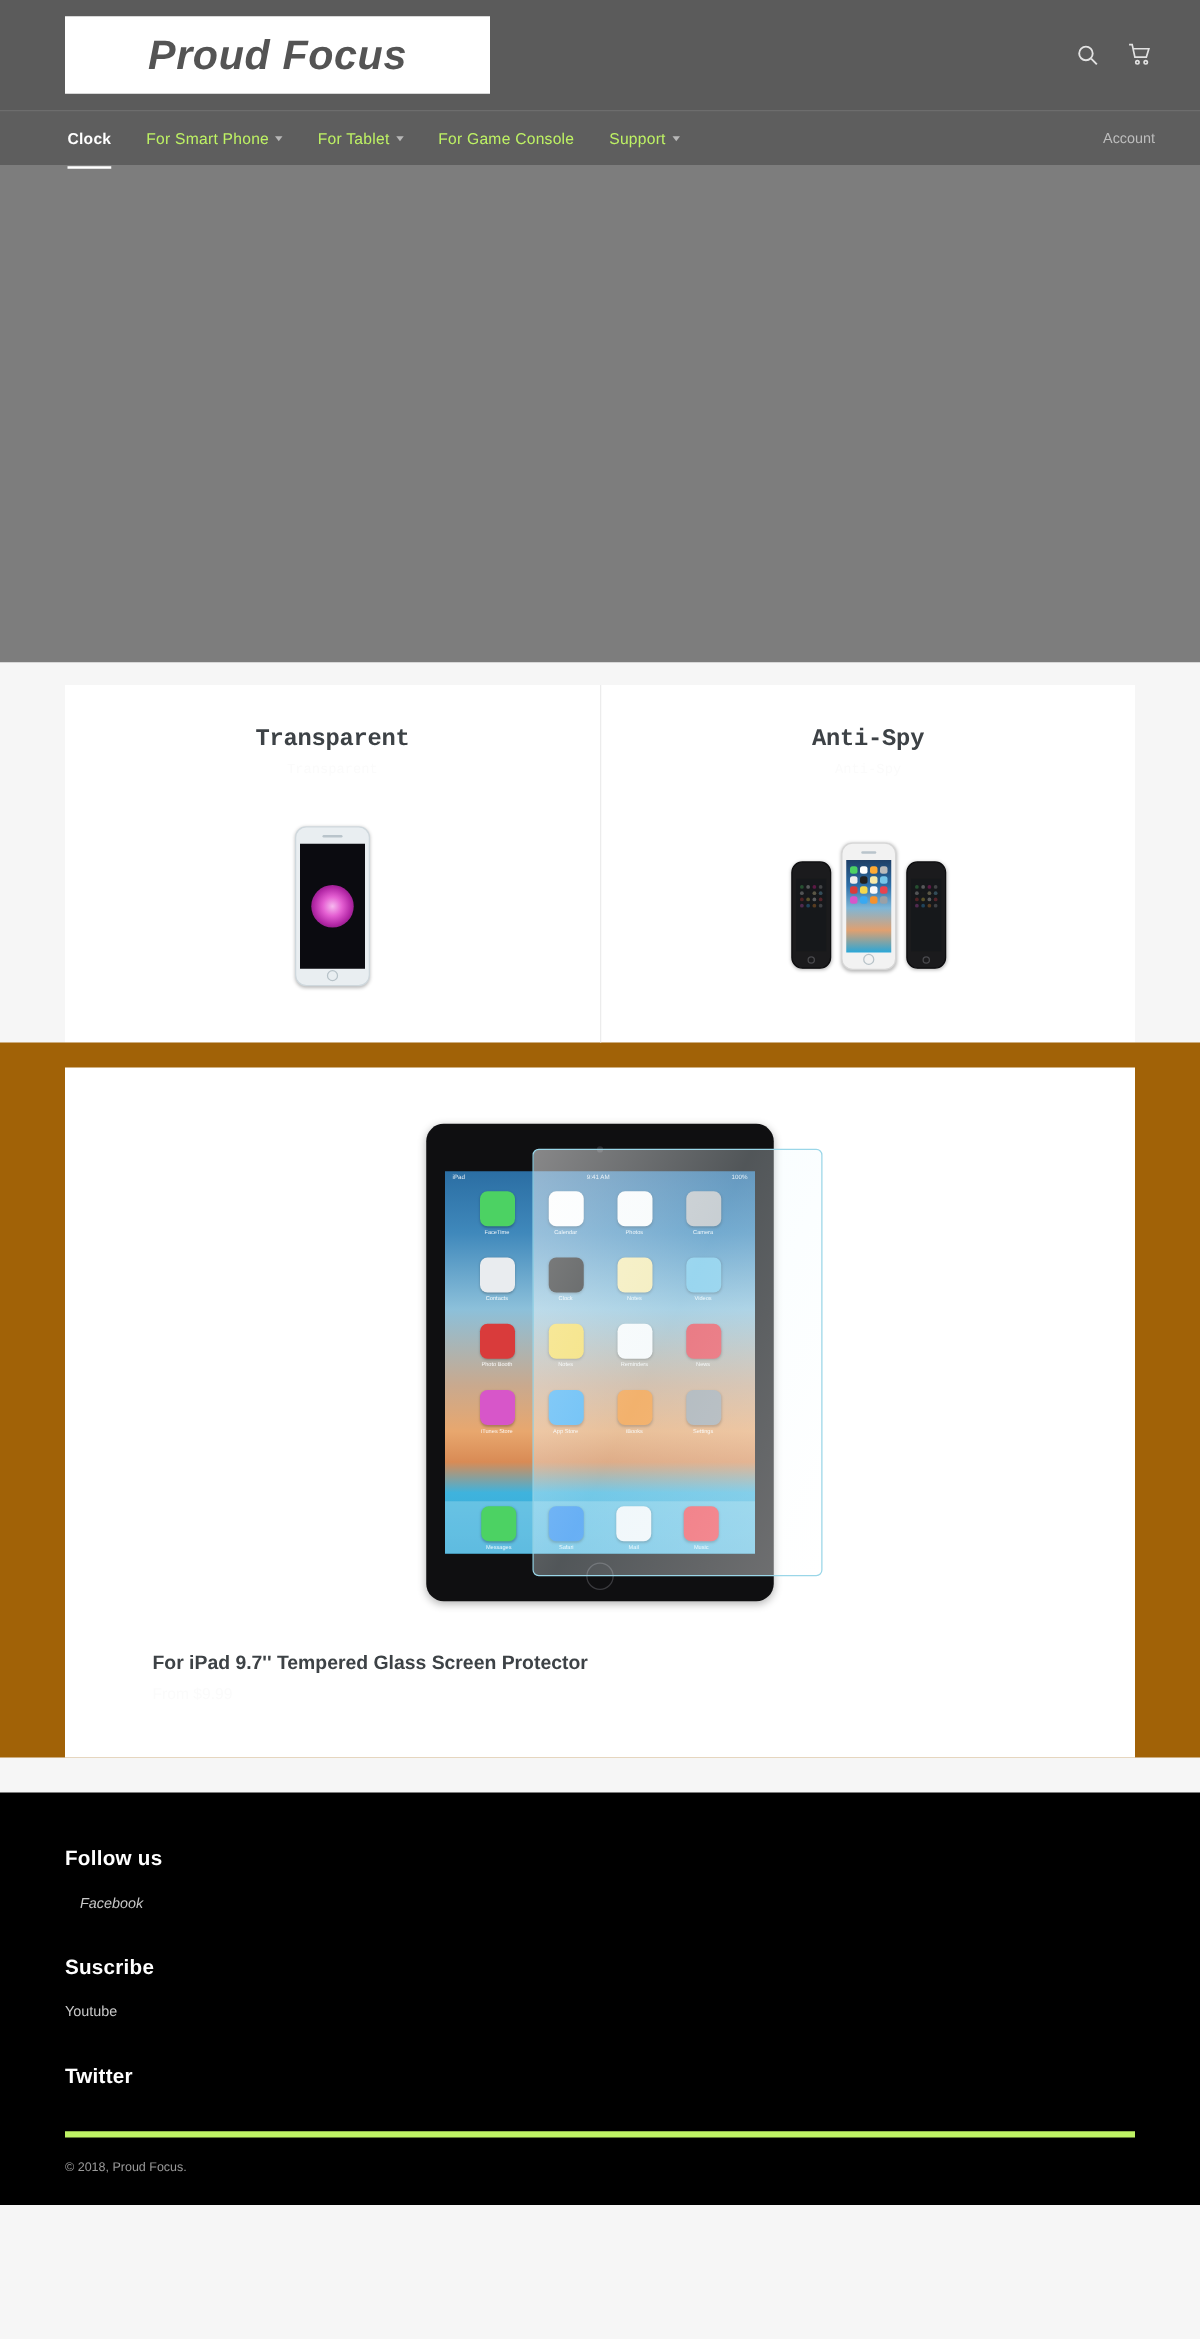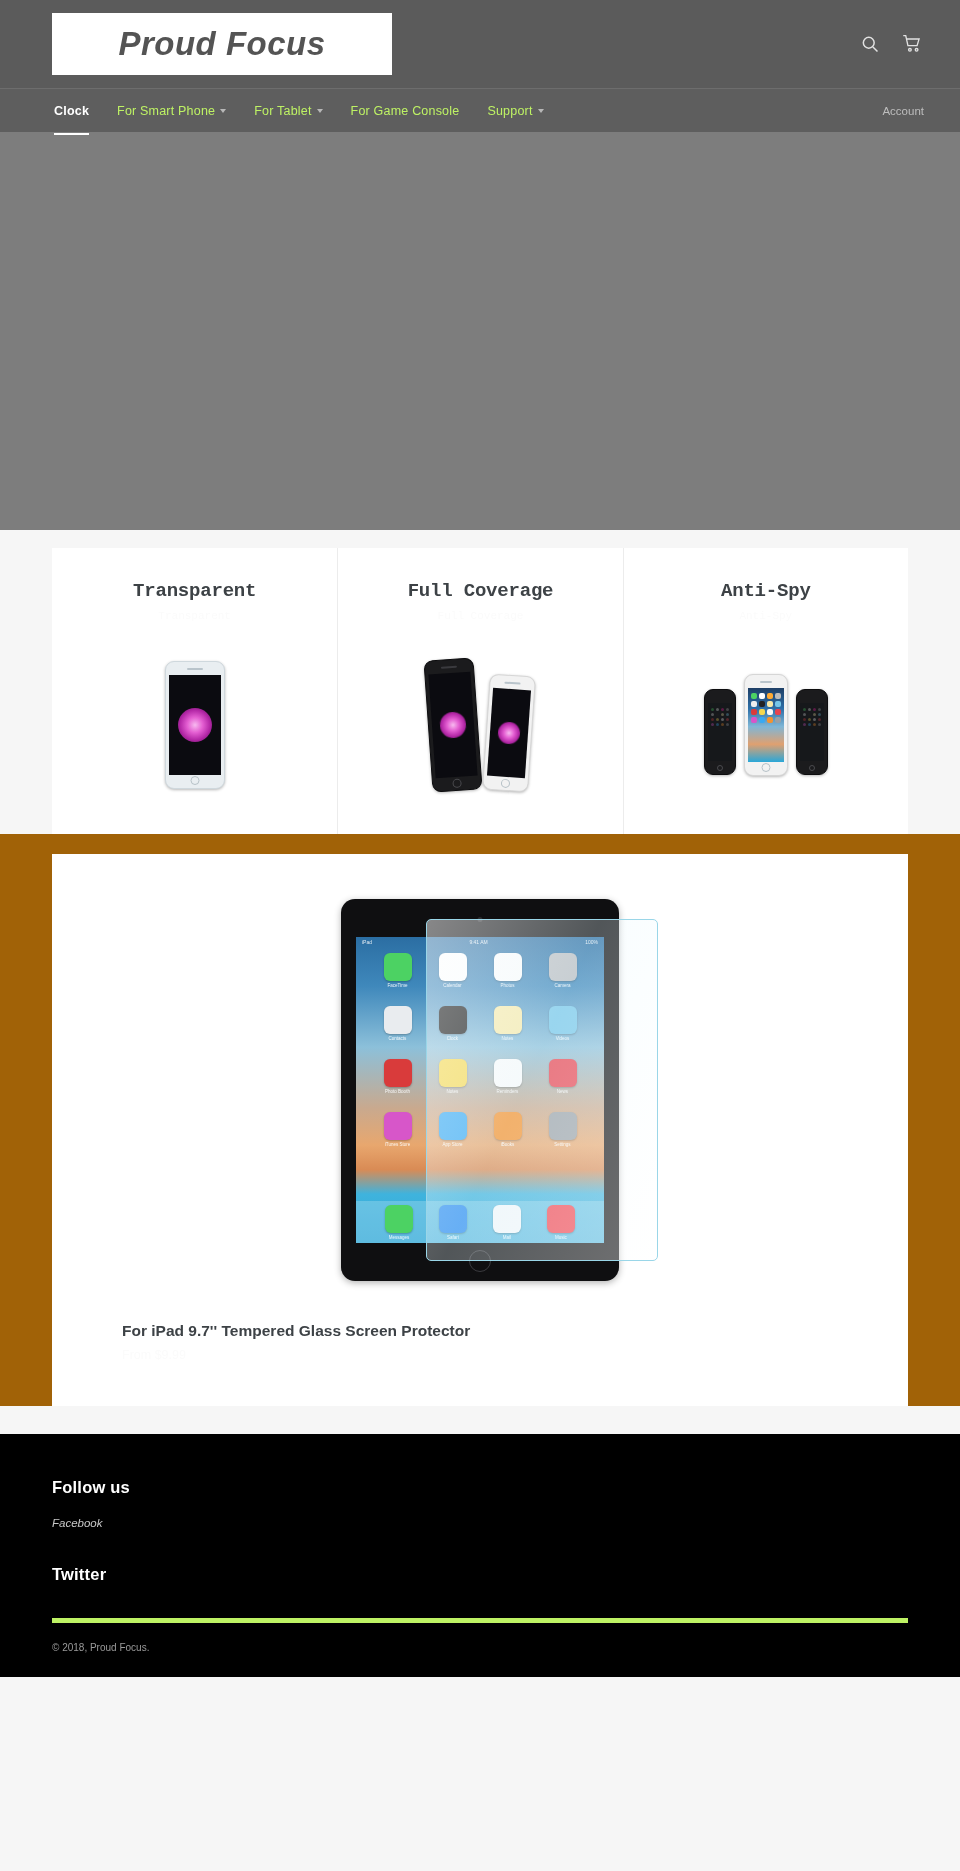--- a/index.html
+++ b/index.html
@@ -312,21 +312,21 @@
     color: #ffffff;
     margin-bottom: 16px;
     letter-spacing: .2px;
   }
   .footer-link {
     display: inline-block;
     font-size: 11.5px;
     color: #c8c8c8;
     cursor: pointer;
   }
-  .footer-link.indent { margin-left: 0; font-style: italic; }
+  .footer-link.indent { margin-left: 12px; font-style: italic; }
   .footer-bottom {
     border-top: 5px solid #bef264;
     margin-top: 10px;
     padding: 14px 0 22px;
   }
   .copyright { font-size: 10px; color: #9a9a9a; }
 </style>
 </head>
 <body>
 
@@ -389,40 +389,20 @@
           <div class="phone" style="width:60px;height:128px;">
             <span class="spk"></span>
             <span class="screen">
                 <span class="bloom"></span>
               </span>
             <span class="home"></span>
           </div>
         </div>
       </div>
 
-      <div class="feature-card">
-        <div class="feature-title">Full Coverage</div>
-        <div class="feature-sub">Full Coverage</div>
-        <div class="feature-art">
-          <div class="phone black" style="width:50px;height:132px;transform:rotate(-4deg);">
-            <span class="spk"></span>
-            <span class="screen">
-                <span class="bloom" style="width:26px;height:26px;"></span>
-              </span>
-            <span class="home"></span>
-          </div>
-          <div class="phone white" style="width:46px;height:116px;margin-top:16px;transform:rotate(4deg);">
-            <span class="spk"></span>
-            <span class="screen">
-                <span class="bloom" style="width:22px;height:22px;"></span>
-              </span>
-            <span class="home"></span>
-          </div>
-        </div>
-      </div>
 
       <div class="feature-card">
         <div class="feature-title">Anti-Spy</div>
         <div class="feature-sub">Anti-Spy</div>
         <div class="feature-art">
           <div class="phone black spy-dark" style="width:32px;height:86px;margin-top:14px;">
             <span class="screen">
               <span class="appgrid">
                   <i style="background:#4cd263"></i>
                   <i style="background:#eee"></i>
@@ -604,20 +584,24 @@
       <div class="product-price">From $9.99</div>
     </div>
   </section>
 
   <footer class="site-footer">
     <div class="footer-block">
       <div class="footer-heading">Follow us</div>
       <a class="footer-link indent">Facebook</a>
     </div>
     <div class="footer-block">
+      <div class="footer-heading">Suscribe</div>
+      <a class="footer-link">Youtube</a>
+    </div>
+    <div class="footer-block">
       <div class="footer-heading">Twitter</div>
     </div>
     <div class="footer-bottom">
       <span class="copyright">© 2018, Proud Focus.</span>
     </div>
   </footer>
 
 </div>
 
 </body></html>

